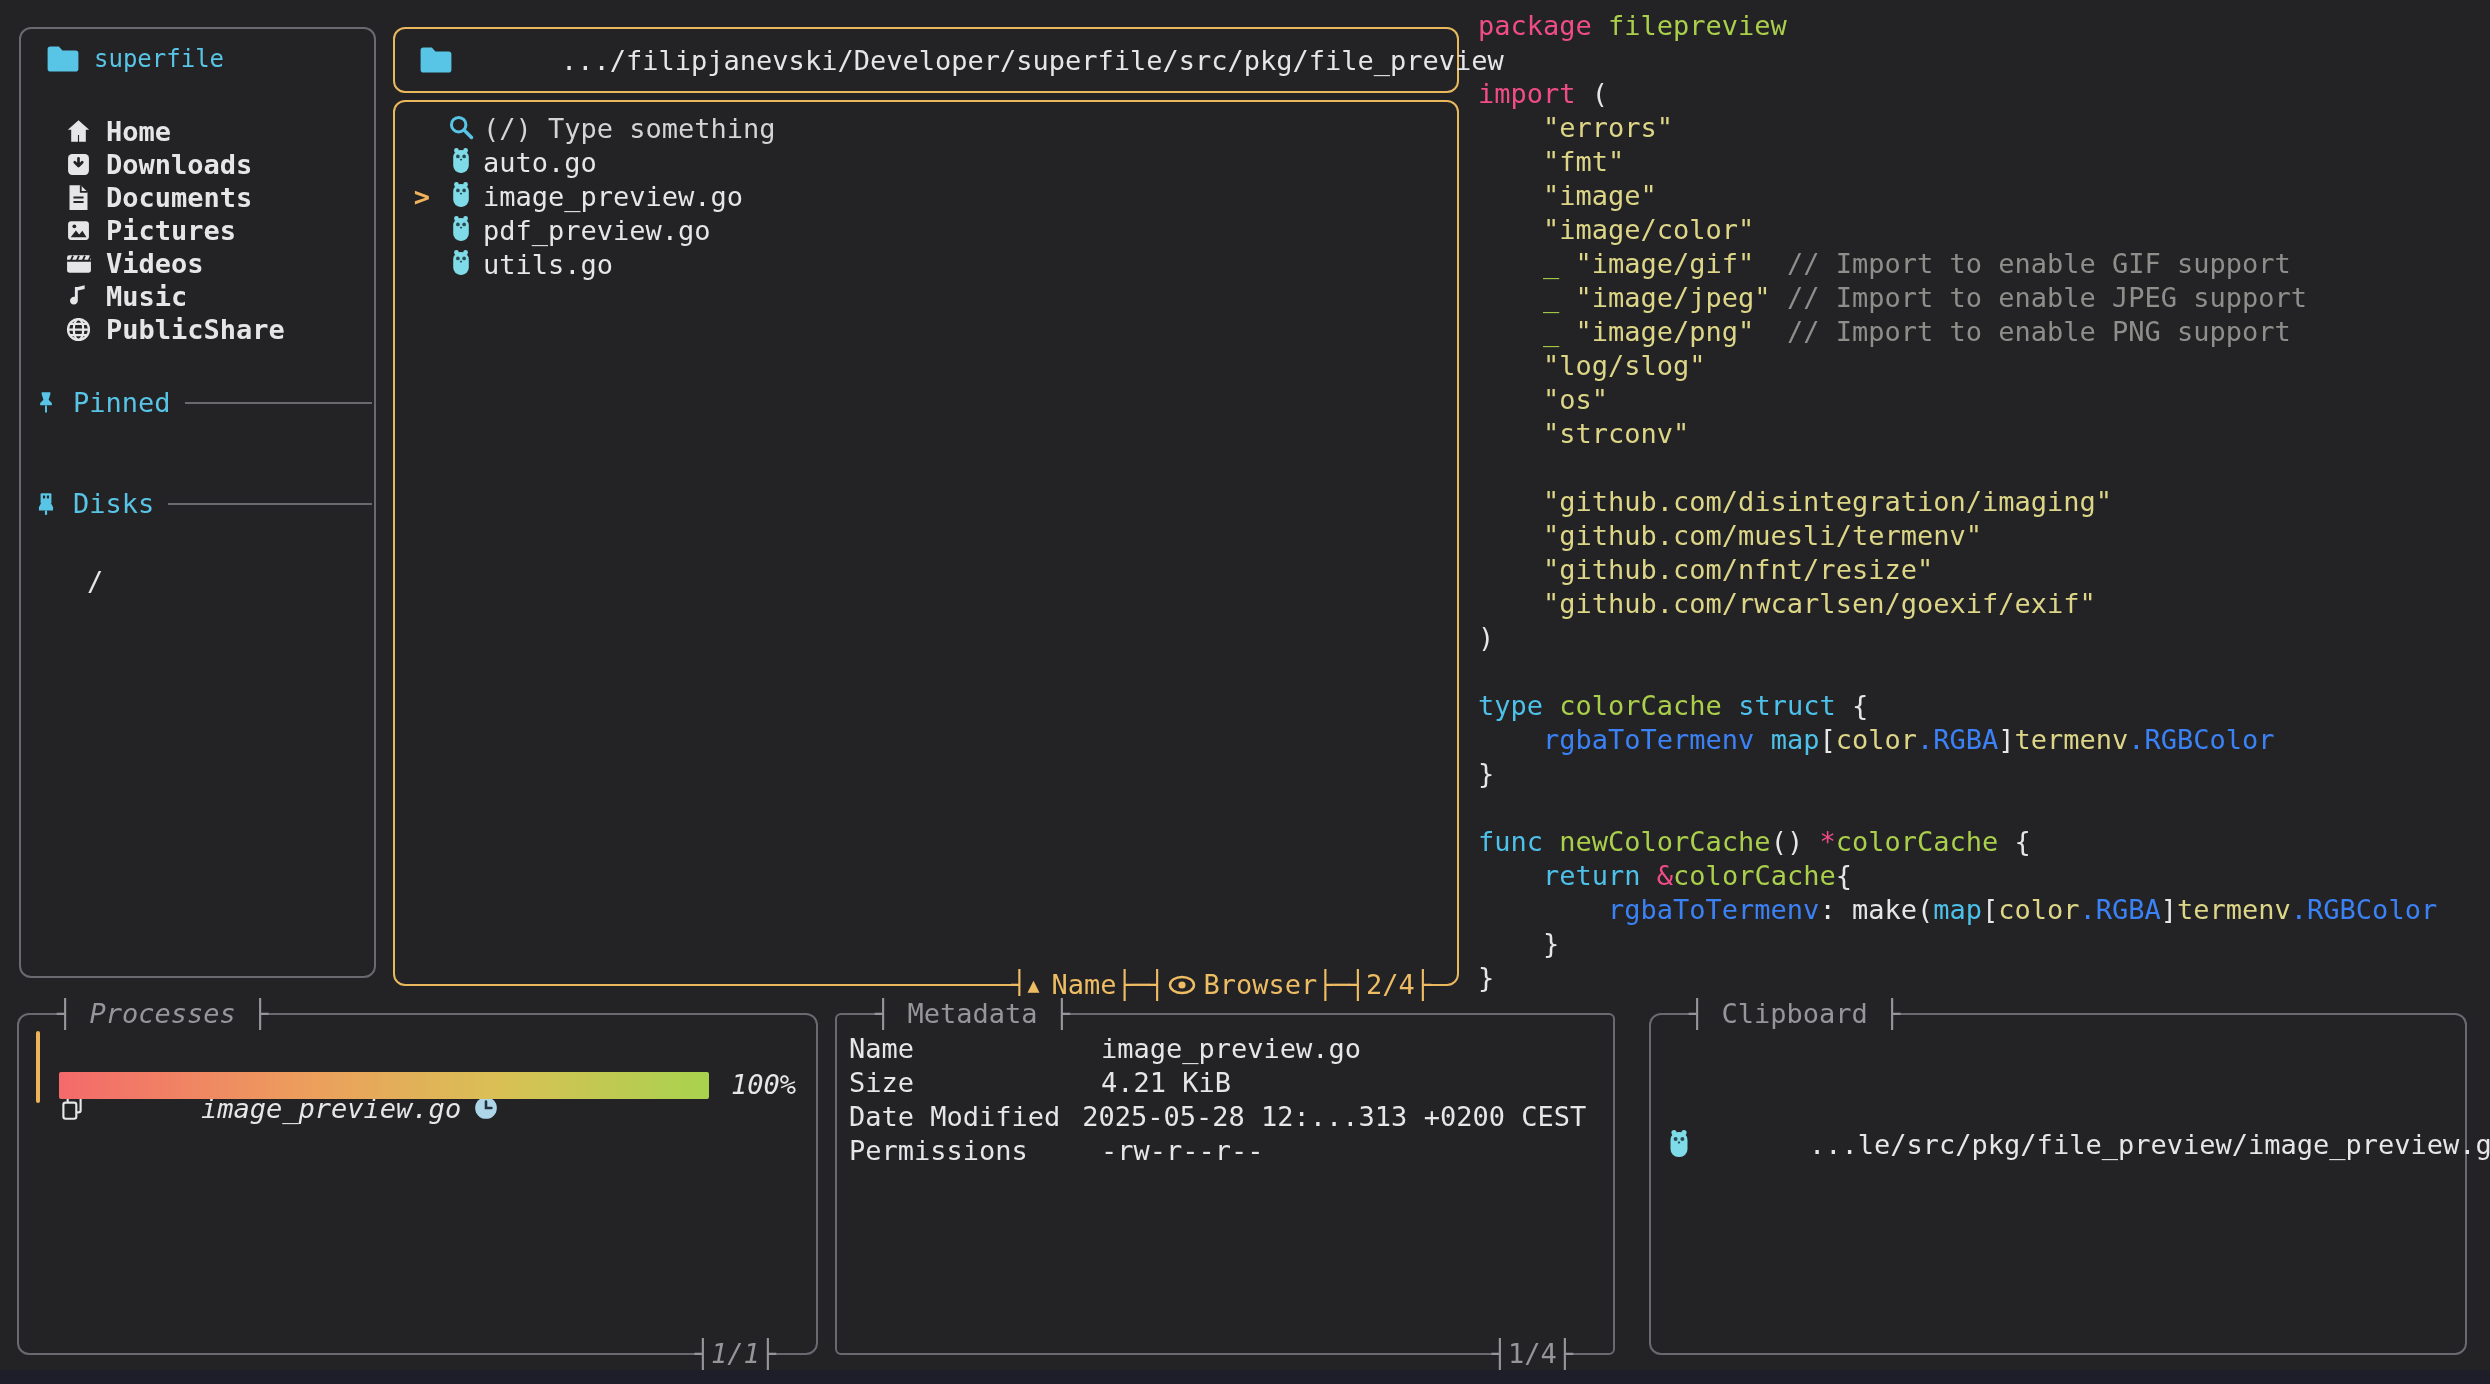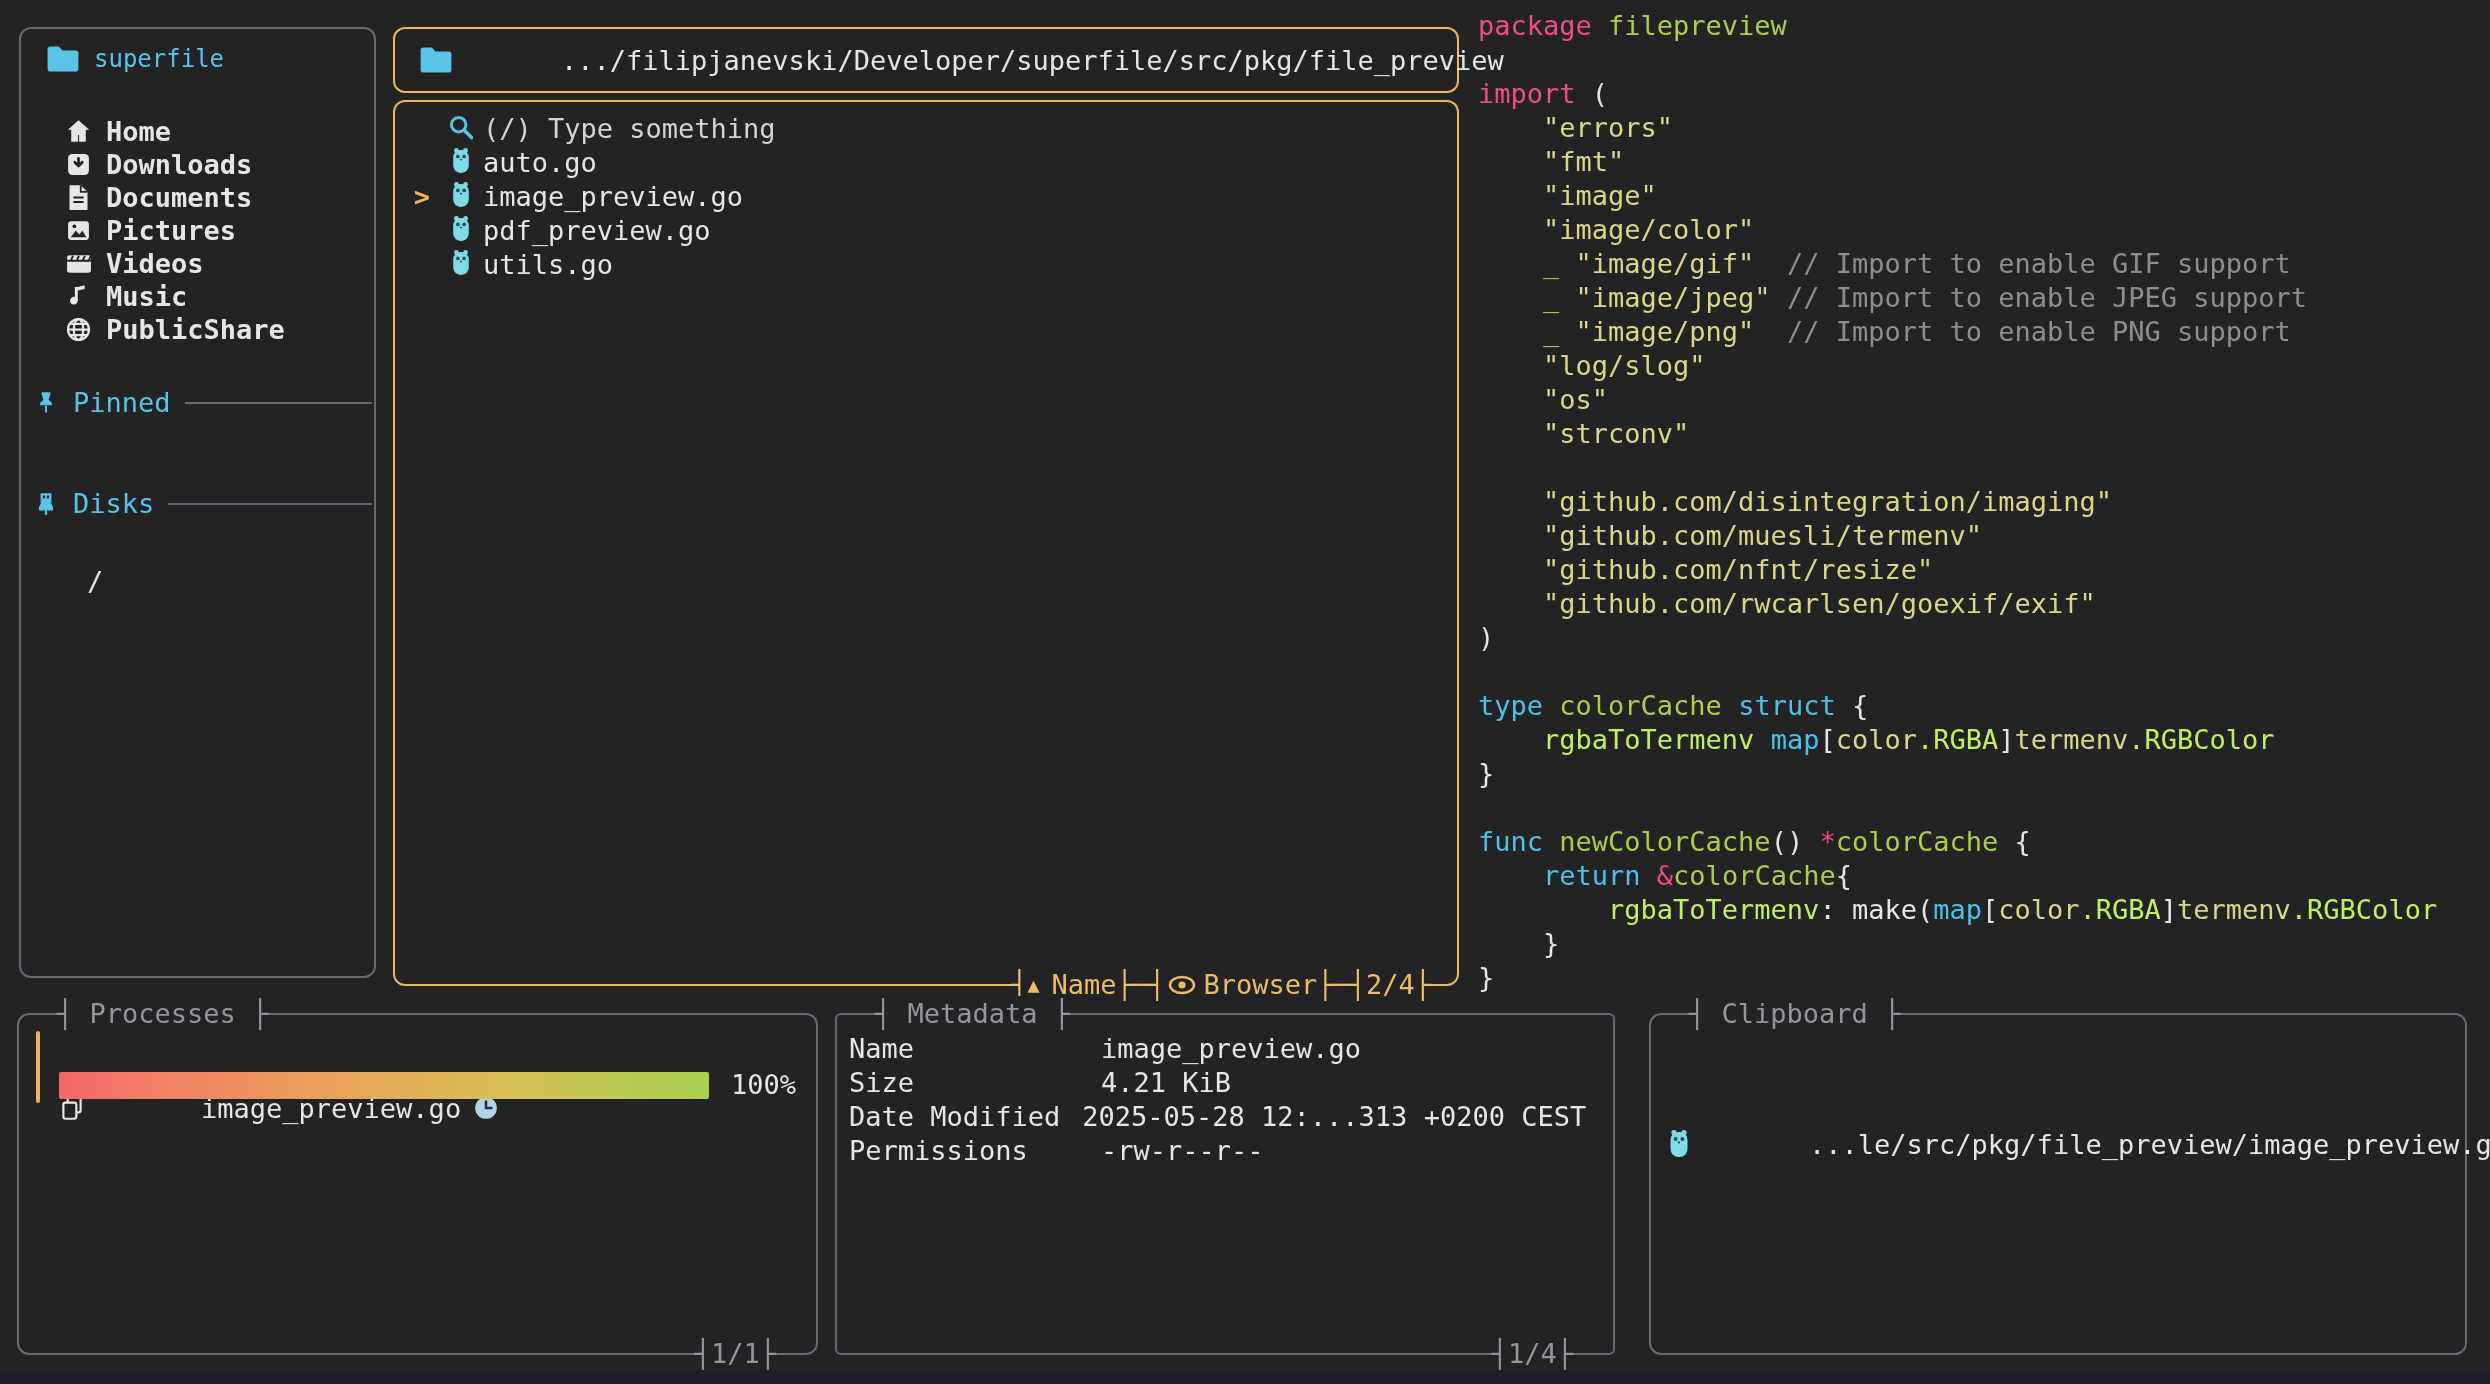--- a/index.html
+++ b/index.html
@@ -39,21 +39,21 @@
   .search-row .ic { width:44px; display:flex; justify-content:center; }
   .fp-footer {
     position:absolute; bottom:-19px; right:26px; height:36px; line-height:36px;
     background:#232326; color:#eebc63; white-space:pre; display:flex; align-items:center;
   }
   .fp-footer .tri { font-size:20px; }
   
   .code { position:absolute; left:1478px; top:9px; width:1012px; }
   .code-line { height:34px; line-height:34px; white-space:pre; overflow:hidden; }
   .tk-k{color:#f04c86;} .tk-b{color:#4dc1e9;} .tk-g{color:#aacf4a;}
-  .tk-s{color:#ddd687;} .tk-gr{color:#bef264;} .tk-c{color:#8e8e8a;} .tk-w{color:#e6e6e8;}
+  .tk-s{color:#ddd687;} .tk-gr{color:#3b82f6;} .tk-c{color:#8e8e8a;} .tk-w{color:#e6e6e8;}
   
   .proc-sel { position:absolute; left:17px; top:16px; width:4px; height:72px; background:#edb35a; border-radius:2px; }
   .proc-row { position:absolute; left:40px; top:17px; display:flex; align-items:center; gap:12px; white-space:pre; }
   .proc-bar { position:absolute; left:40px; top:57px; width:650px; height:27px; border-radius:2px;
     background:linear-gradient(90deg,#f4696b 0%,#ec9e5c 38%,#d9c055 68%,#a8d24e 100%); }
   .proc-pct { position:absolute; left:712px; top:53px; height:34px; line-height:34px; }
   
   .meta-rows { position:absolute; left:12px; top:17px; width:95%; }
   .meta-row { display:flex; height:34px; line-height:34px; white-space:pre; }
   .meta-row .lbl { width:252px; }
@@ -263,21 +263,21 @@
       <div class="code-line"><span class="tk-w">    </span><span class="tk-gr">rgbaToTermenv</span><span class="tk-w"> </span><span class="tk-b">map</span><span class="tk-w">[</span><span class="tk-s">color</span><span class="tk-gr">.RGBA</span><span class="tk-w">]</span><span class="tk-s">termenv</span><span class="tk-gr">.RGBColor</span></div>
       <div class="code-line"><span class="tk-w">}</span></div>
       <div class="code-line"></div>
       <div class="code-line"><span class="tk-b">func</span><span class="tk-w"> </span><span class="tk-g">newColorCache</span><span class="tk-w">() </span><span class="tk-k">*</span><span class="tk-g">colorCache</span><span class="tk-w"> {</span></div>
       <div class="code-line"><span class="tk-w">    </span><span class="tk-b">return</span><span class="tk-w"> </span><span class="tk-k">&amp;</span><span class="tk-g">colorCache</span><span class="tk-w">{</span></div>
       <div class="code-line"><span class="tk-w">        </span><span class="tk-gr">rgbaToTermenv</span><span class="tk-w">: make(</span><span class="tk-b">map</span><span class="tk-w">[</span><span class="tk-s">color</span><span class="tk-gr">.RGBA</span><span class="tk-w">]</span><span class="tk-s">termenv</span><span class="tk-gr">.RGBColor</span></div>
       <div class="code-line"><span class="tk-w">    }</span></div>
       <div class="code-line"><span class="tk-w">}</span></div>
     </section>
 
-  <section class="panel" style="left:17px; top:1013px; width:801px; height:342px;">
+  <section class="panel" style="left:17px; top:1013px; width:801px; height:342px;font-style:italic;">
     <span class="panel-title">┤ Processes ├</span>
     <div class="proc-sel"></div>
     <div class="proc-row">
       <span>
         <svg width="26" height="28" viewBox="0 0 24 26">
             <rect x="8" y="2" width="12" height="15" rx="2" fill="none" stroke="#e6e6e8" stroke-width="2"></rect>
             <rect x="4" y="8" width="12" height="15" rx="2" fill="#232326" stroke="#e6e6e8" stroke-width="2"></rect>
           </svg>
       </span>
       <span>image_preview.go</span>

